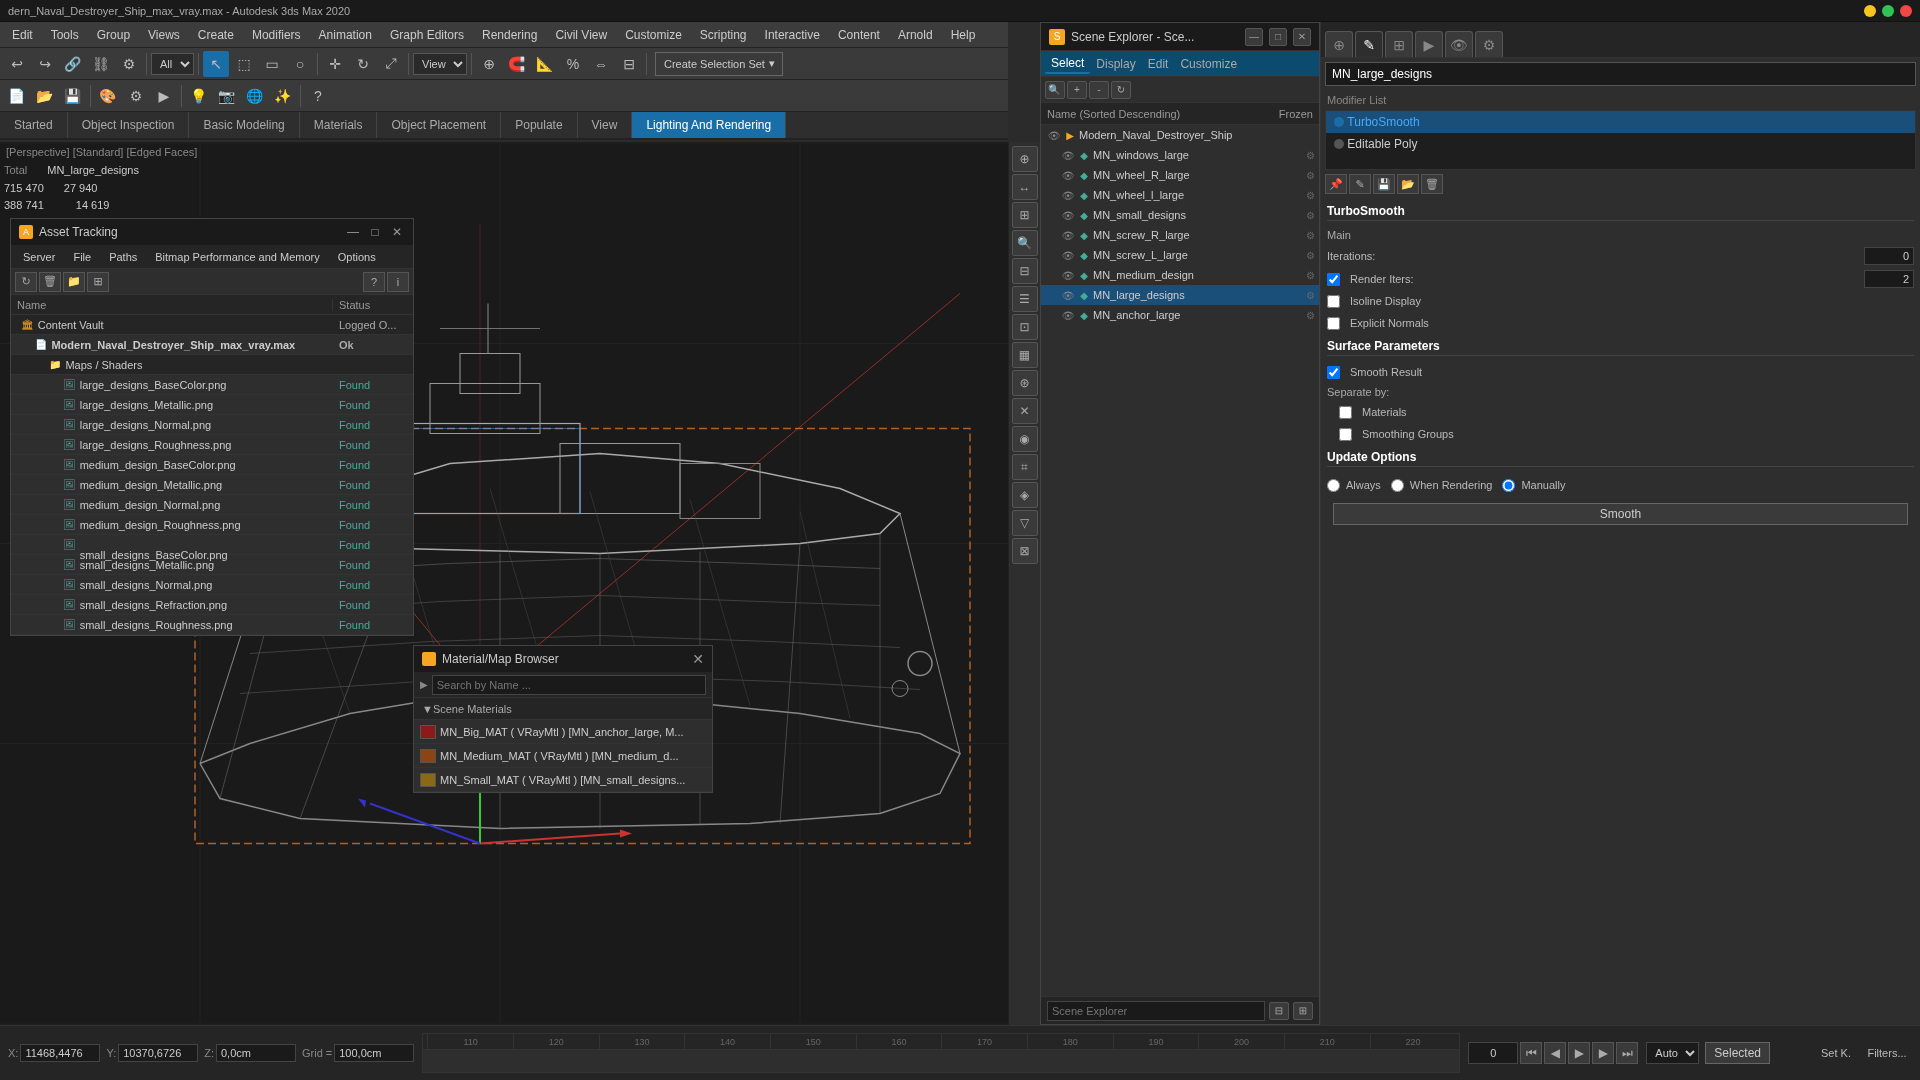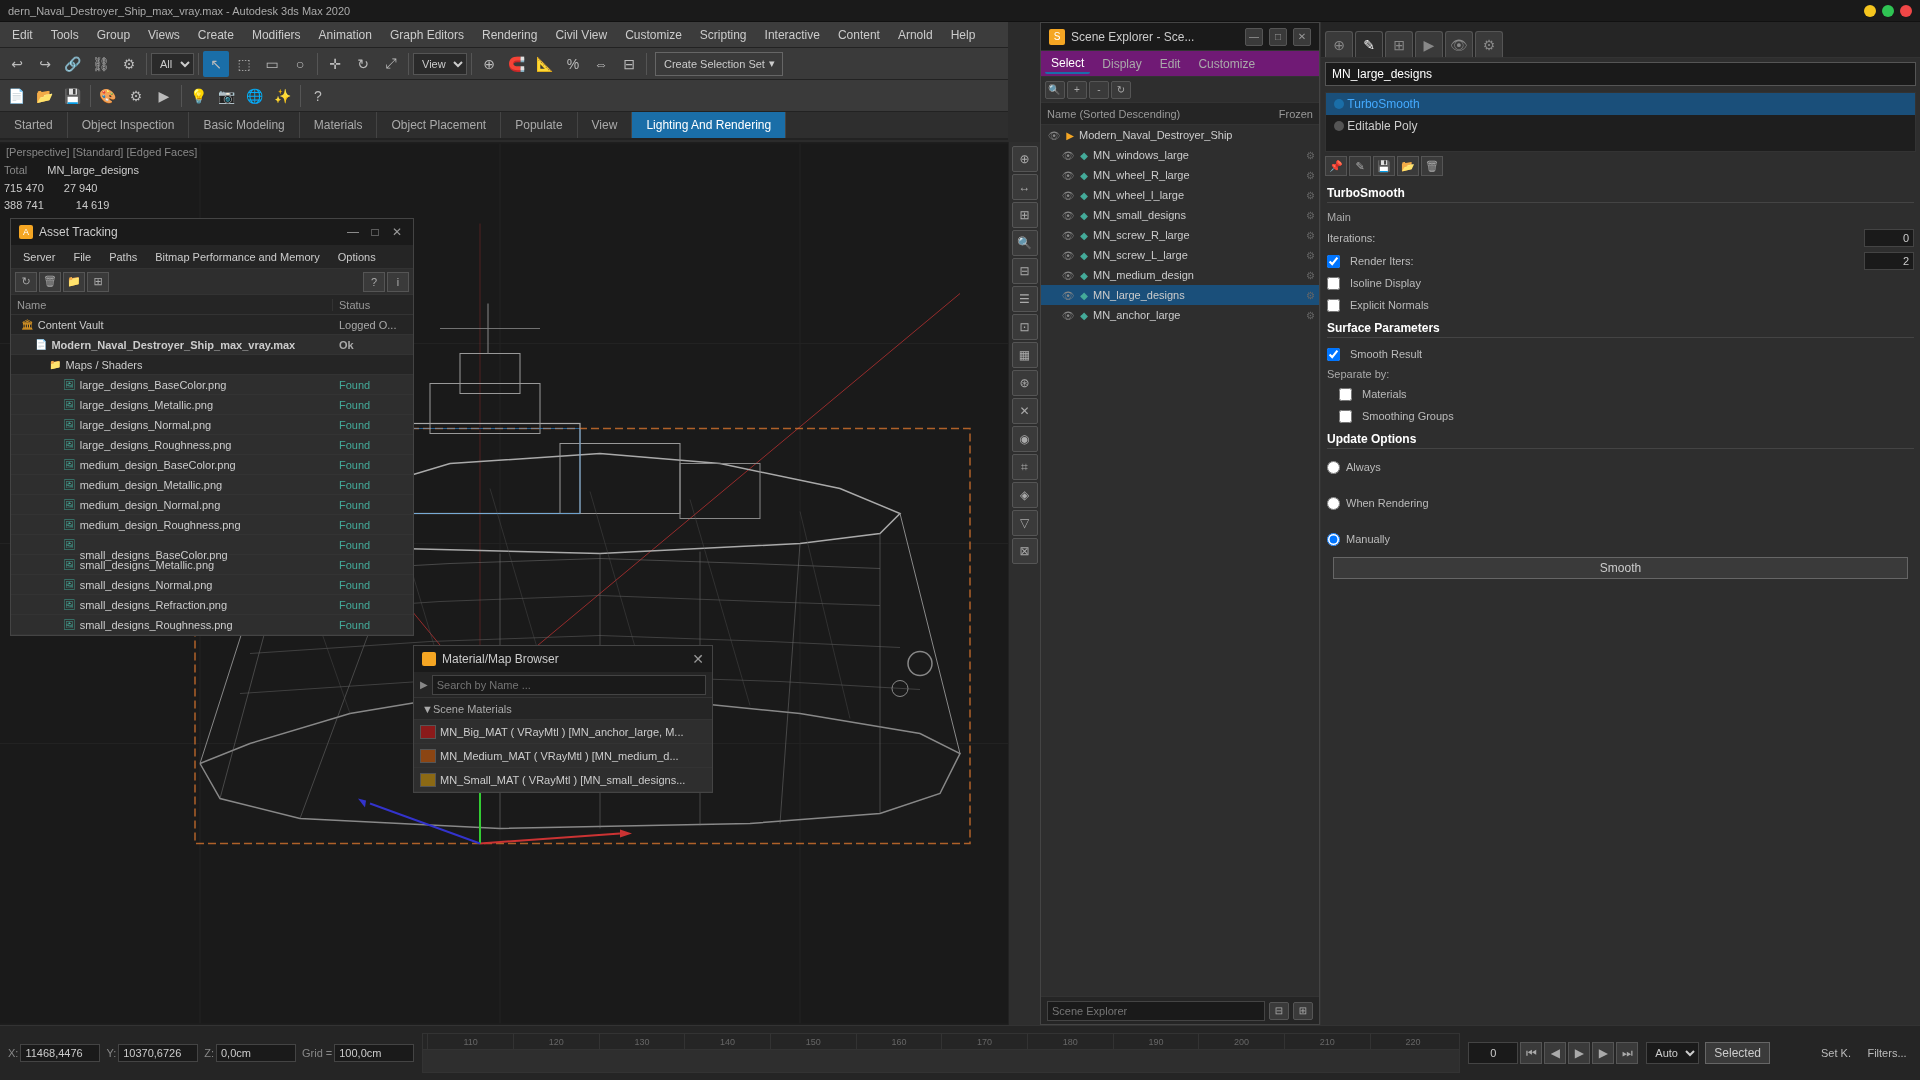--- a/index.html
+++ b/index.html
@@ -211,25 +211,24 @@
       display: flex;
       align-items: center;
       padding: 0 8px;
       border-bottom: 1px solid #333;
       gap: 6px;
     }
     #se-titlebar .se-title { flex: 1; font-size: 12px; color: #ccc; }
     .se-win-btn { width: 18px; height: 18px; display: flex; align-items: center; justify-content: center; cursor: pointer; font-size: 10px; color: #999; border: 1px solid #555; border-radius: 2px; background: #3a3a3a; }
     #se-tabs {
       height: 26px;
-      background: #701a75;
-      display: flex;
-      align-items: center;
-      padding: 0 4px;
-      gap: 6px;
+      background: #0c4a6e;
+      display: flex;
+      align-items: center;
+      padding: 0 4px;
       border-bottom: 1px solid #333;
     }
     .se-tab { font-size: 12px; color: #aaa; cursor: pointer; padding: 2px 6px; border-radius: 2px; }
     .se-tab.active { color: #fff; border-bottom: 2px solid #1a6ea8; }
     #se-toolbar {
       height: 26px;
       background: #2e2e2e;
       display: flex;
       align-items: center;
       padding: 0 4px;
@@ -422,22 +421,22 @@
     .prop-check-row {
       display: flex;
       align-items: center;
       height: 20px;
       gap: 6px;
       font-size: 11px;
       color: #bbb;
     }
     .radio-group {
       display: flex;
-      flex-direction: column;
-      gap: 16px;
+      flex-direction: row;
+      gap: 10px;
       padding: 2px 0;
     }
     .radio-row {
       display: flex;
       align-items: center;
       gap: 6px;
       font-size: 11px;
       color: #bbb;
       height: 20px;
     }
@@ -1082,20 +1081,21 @@
     <div class="mp-tab-btn">⊕</div>
     <div class="mp-tab-btn active">✎</div>
     <div class="mp-tab-btn">⊞</div>
     <div class="mp-tab-btn">▶</div>
     <div class="mp-tab-btn">👁</div>
     <div class="mp-tab-btn">⚙</div>
   </div>
 
   <input id="mp-name-field" type="text" value="MN_large_designs" style="">
 
+  <div id="mp-modifier-list-label">Modifier List</div>
 
   <div id="mp-stack">
     <div class="stack-entry active">
       <div class="mod-bullet"></div>
       &nbsp;<span>TurboSmooth</span>
     </div>
     <div class="stack-entry">
       <div style="width:10px;height:10px;border-radius:50%;background:#555;flex-shrink:0;"></div>
       &nbsp;<span>Editable Poly</span>
     </div>

